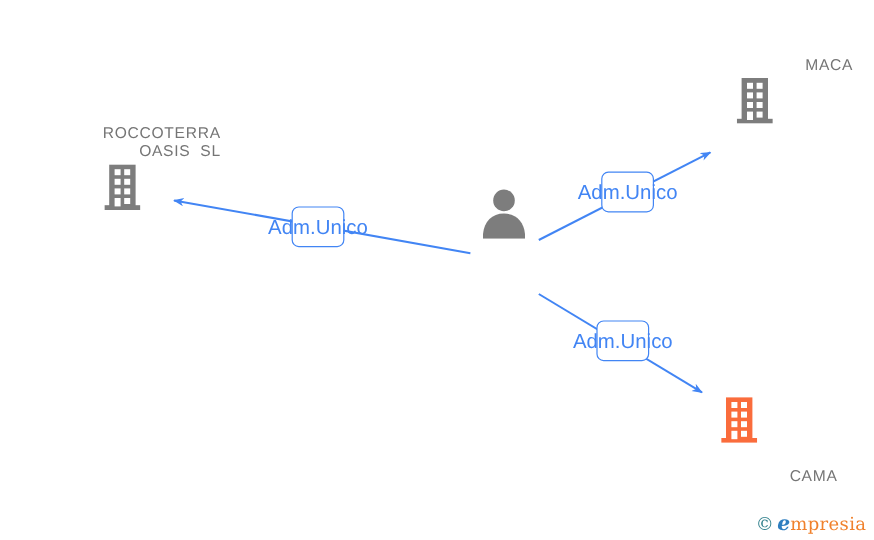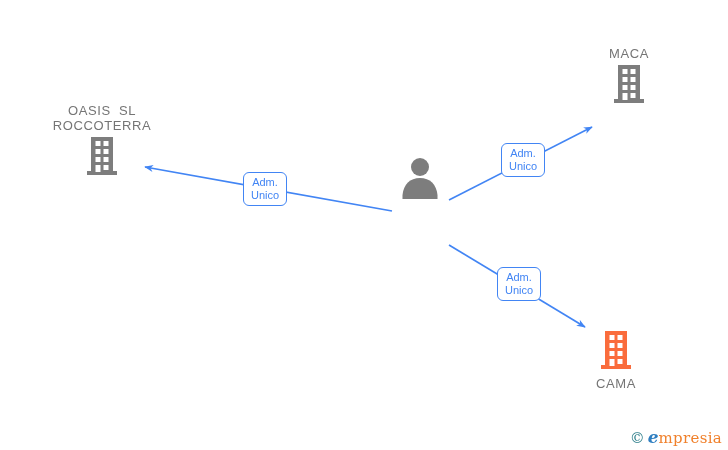--- a/index.html
+++ b/index.html
@@ -19,34 +19,34 @@
     width:728px;height:450px;
     background:#fff;
     overflow:hidden;
   }
   svg.edges{position:absolute;left:0;top:0;width:728px;height:450px;}
   .edge-line{stroke:var(--edge-blue,#4285F4);stroke-width:1.7;fill:none;}
   .edge-arrowhead{fill:var(--edge-blue,#4285F4);}
   .node{position:absolute;text-align:center;cursor:pointer;}
   .node-label{
     font-size:13px;line-height:15px;color:var(--text-gray,#757575);
-    letter-spacing:0.6px;word-spacing:4px;white-space:nowrap;
+    letter-spacing:0.6px;word-spacing:4px;white-space:nowrap;text-align:right;
   }
   .icon-wrap{display:inline-block;}
   .building-gray{fill:var(--company-gray,#7d7d7d);}
   .building-orange{fill:var(--highlight-orange,#FA6C3C);}
   .person-fill{fill:var(--company-gray,#7d7d7d);}
   .edge-label{
     position:absolute;
-    display:flex;flex-direction:column;align-items:center;justify-content:center;
+    display:flex;flex-direction:row;align-items:center;justify-content:center;
     background:#fff;
     border:1.5px solid var(--edge-blue,#4285F4);
     border-radius:6px;
     color:var(--edge-blue,#4285F4);
-    font-size:11px;line-height:13px;
+    font-size:17px;line-height:13px;
     width:44px;height:34px;
     cursor:pointer;
   }
   .footer-logo{
     position:absolute;right:6px;bottom:3px;
     font-size:15px;white-space:nowrap;cursor:pointer;
     font-family:"DejaVu Serif","Liberation Serif",serif;
   }
   .footer-logo .copy{color:var(--logo-teal,#2E7F8B);font-style:normal;margin-right:3px;}
   .footer-logo .brand-e{color:var(--logo-blue,#2E7EC0);font-style:italic;font-size:17px;font-weight:bold;}
@@ -63,22 +63,22 @@
         <path class="edge-arrowhead" d="M0,0 L9,3.5 L0,7 L2.6,3.5 Z"></path>
       </marker>
     </defs>
     <line class="edge-line" x1="392" y1="211" x2="145" y2="167" marker-end="url(#arrow)"></line>
     <line class="edge-line" x1="449" y1="200" x2="592" y2="127" marker-end="url(#arrow)"></line>
     <line class="edge-line" x1="449" y1="245" x2="585" y2="327" marker-end="url(#arrow)"></line>
   </svg>
 
   <div class="node" style="left:20px;top:103px;width:164px;">
     <div class="node-label">
+      <div>ROCCOTERRA</div>
       <div>OASIS SL</div>
-      <div>ROCCOTERRA</div>
     </div>
     <span class="icon-wrap" style="margin-top:4px;">
       <svg width="30" height="38" viewBox="0 0 30 38">
         <g class="building-gray">
           <rect x="4" y="0" width="22" height="35"></rect>
           <rect x="0" y="34" width="30" height="4"></rect>
         </g>
         <g fill="#ffffff">
           <rect x="8.5" y="4" width="5" height="5"></rect>
             <rect x="16.5" y="4" width="5" height="5"></rect>
@@ -140,21 +140,21 @@
             <rect x="16.5" y="4" width="5" height="5"></rect>
           <rect x="8.5" y="12" width="5" height="5"></rect>
             <rect x="16.5" y="12" width="5" height="5"></rect>
           <rect x="8.5" y="20" width="5" height="5"></rect>
             <rect x="16.5" y="20" width="5" height="5"></rect>
           <rect x="8.5" y="28" width="5" height="7"></rect>
             <rect x="16.5" y="28" width="5" height="5"></rect>
         </g>
       </svg>
     </span>
-    <div class="node-label" style="margin-top:3px;">
+    <div class="node-label" style="margin-top:15px;">
       <div>CAMA</div>
     </div>
   </div>
 
   <div class="edge-label" style="left:243px;top:172px;">
     <span>Adm.</span>
     <span>Unico</span>
   </div>
   <div class="edge-label" style="left:501px;top:143px;">
     <span>Adm.</span>

